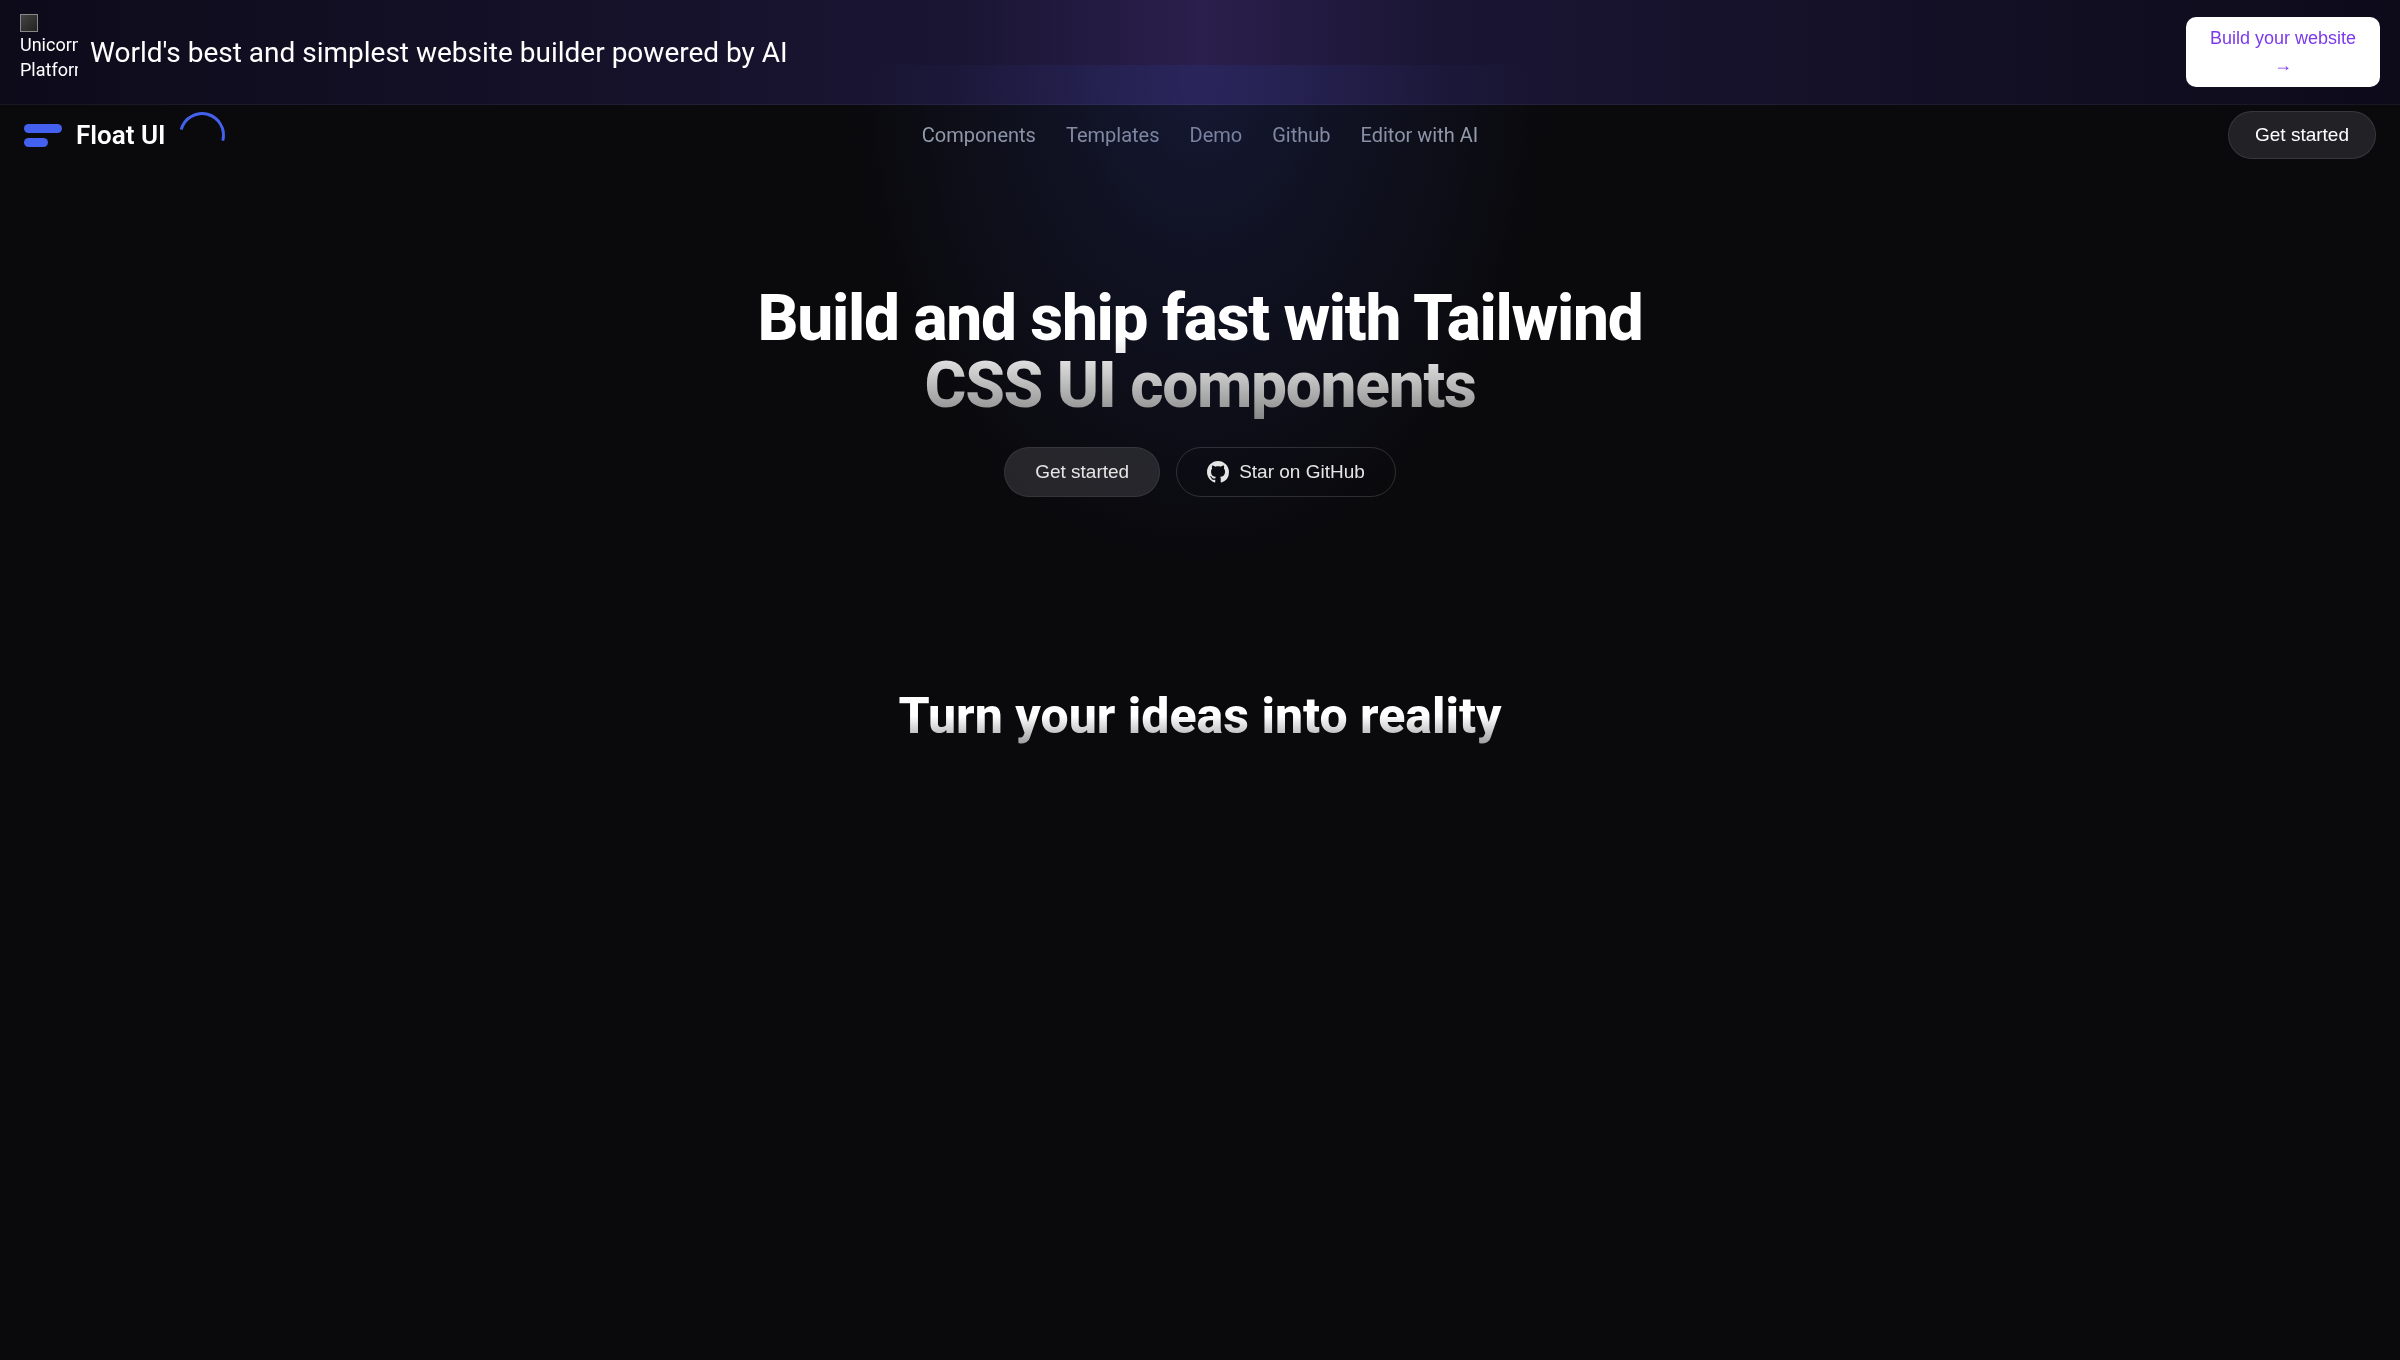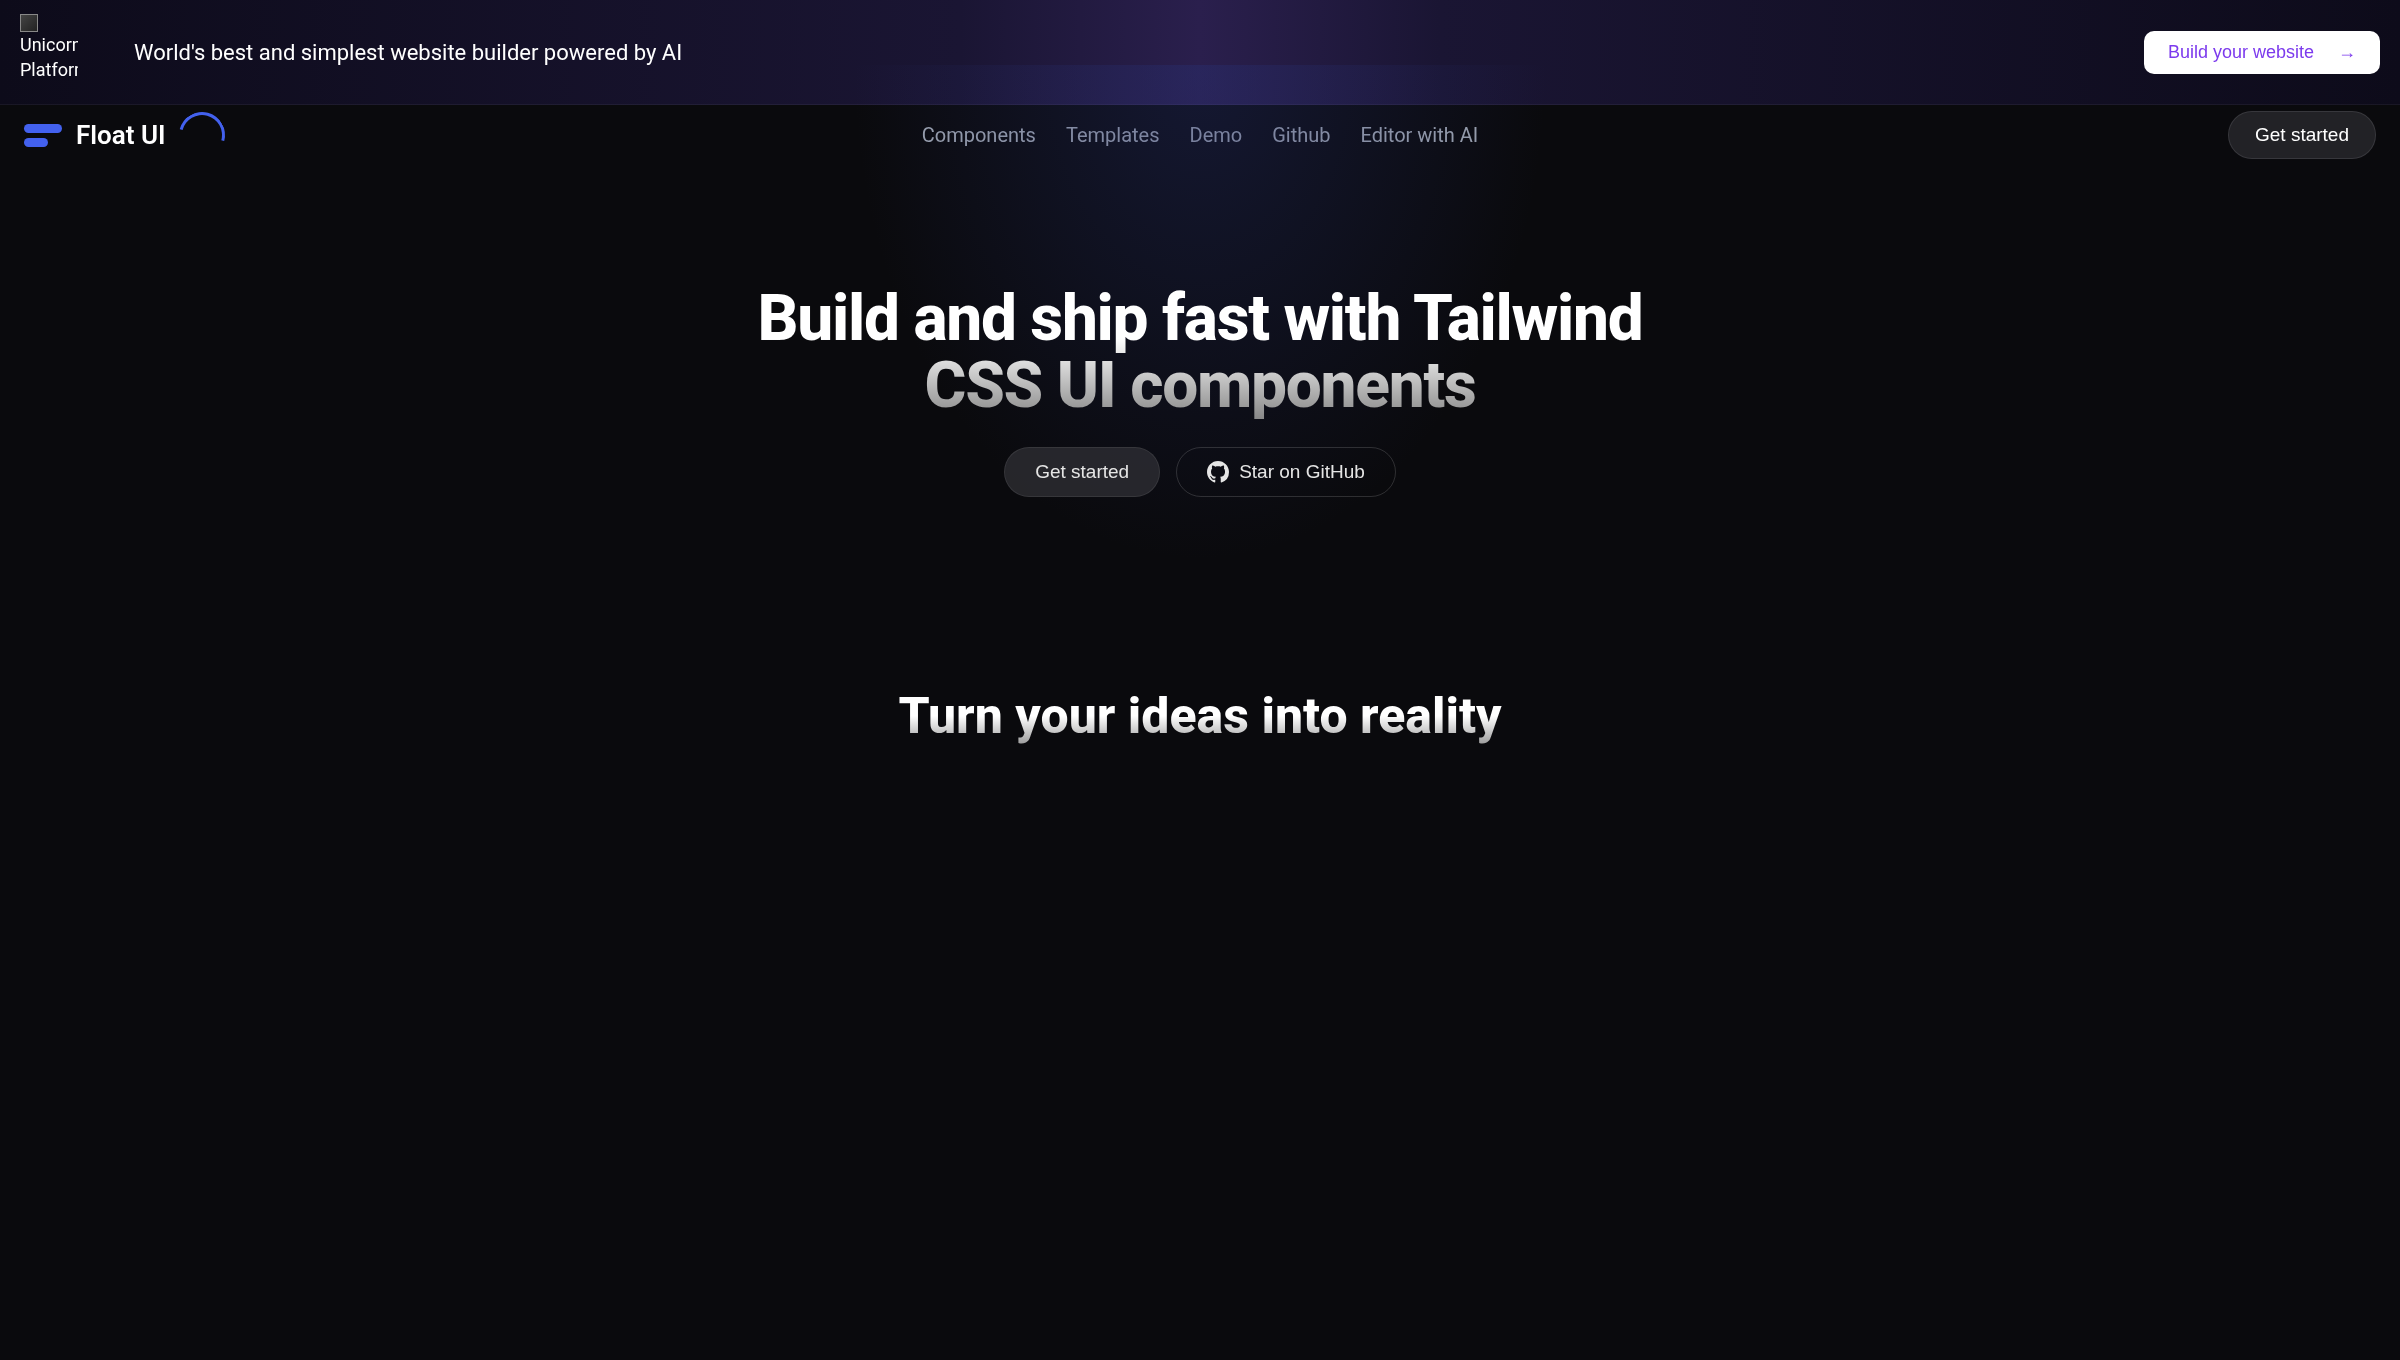--- a/index.html
+++ b/index.html
@@ -39,38 +39,38 @@
 .banner-logo::before {
   content: "";
   position: absolute;
   top: 0; left: 0;
   width: 16px; height: 16px;
   border: 1px solid #888;
   background: linear-gradient(135deg, #444, #222);
 }
 .banner-logo-text { margin-top: 18px; }
 .banner-text {
-  font-size: 22px;
+  font-size: 28px;
   color: #fff;
   font-weight: 400;
-  margin-left: 44px;
 }
 .banner-btn {
   background: #fff;
   color: #7c3aed;
   font-size: 18px;
   font-weight: 500;
   padding: 11px 24px;
   border-radius: 10px;
   border: none;
   cursor: pointer;
   display: flex;
   align-items: center;
-  gap: 24px;
+  gap: 6px;
   white-space: nowrap;
+  flex-direction: column;
 }
 .banner-btn .arrow { font-size: 18px; }
 
 .navbar {
   display: flex;
   align-items: center;
   justify-content: space-between;
   padding: 6px 24px;
 }
 .nav-left {

